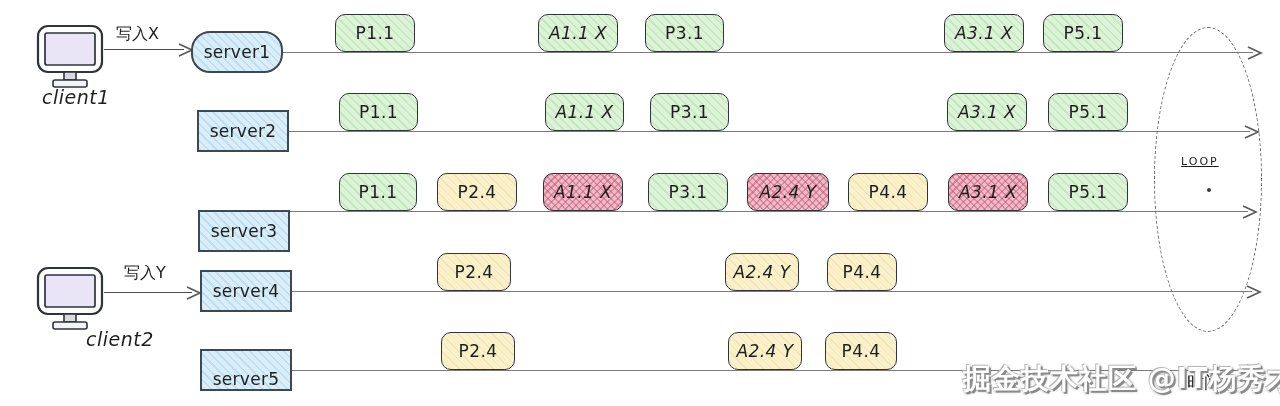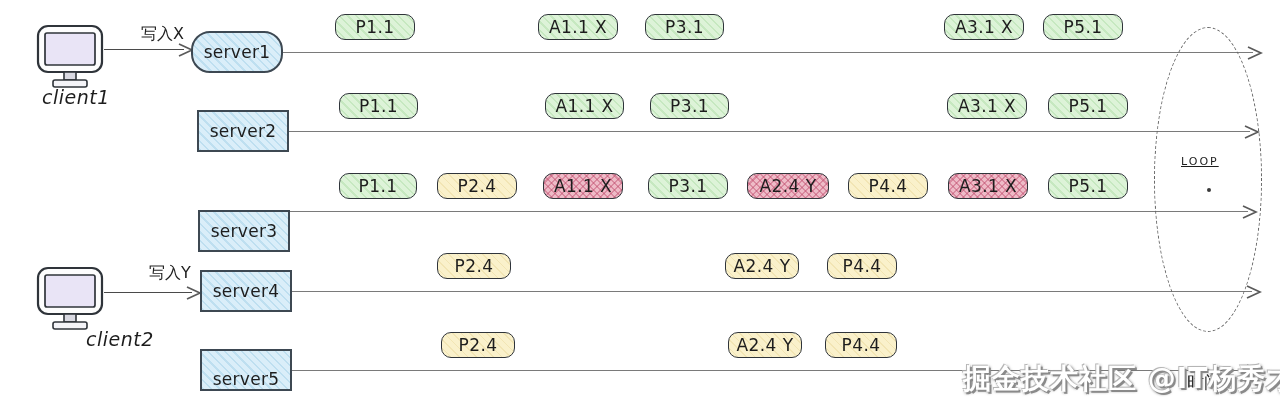--- a/index.html
+++ b/index.html
@@ -13,35 +13,35 @@
     border:2px solid #3d4852;
     background:repeating-linear-gradient(45deg,#bedff0 0 1.5px,#daeef9 1.5px 6px);
     display:flex;align-items:center;justify-content:center;
     font-size:17px;letter-spacing:.3px;
   }
   
   .timeline{position:absolute;height:0;border-top:1.7px solid #7a7a7a;}
   .arrowhead{position:absolute;width:16px;height:14px;}
   
   .ev{
-    position:absolute;height:26px;box-sizing:border-box;border:1.8px solid #2f343a;border-radius:10px;
+    position:absolute;height:38px;box-sizing:border-box;border:1.8px solid #2f343a;border-radius:10px;
     display:flex;align-items:center;justify-content:center;font-size:17px;letter-spacing:.4px;
     z-index:2;
   }
   .ev.green{background:repeating-linear-gradient(45deg,#c6e8c0 0 1.5px,#ddf3d8 1.5px 6px);}
   .ev.yellow{background:repeating-linear-gradient(45deg,#f2e5b4 0 1px,#faf1cb 1px 6px);}
   .ev.red{
     background-color:#eebbc7;
     background-image:repeating-linear-gradient(45deg,rgba(190,70,105,.42) 0 1.5px,transparent 1.5px 5px),
                      repeating-linear-gradient(-45deg,rgba(190,70,105,.42) 0 1.5px,transparent 1.5px 5px);
   }
-  .ev.italic{}
+  .ev.italic{font-style:italic;}
   
   .client-label{position:absolute;font-size:19px;letter-spacing:.5px;font-style:italic;}
-  .write-label{position:absolute;font-size:16px;margin-left:25px;}
+  .write-label{position:absolute;font-size:16px;}
   .client-arrow{position:absolute;height:0;border-top:1.6px solid #4a4a4a;}
   
   .loop-ellipse{
     position:absolute;left:1154px;top:27px;width:108px;height:305px;
     border:1.7px dashed #646464;border-radius:50%;box-sizing:border-box;z-index:1;
   }
   .loop-label{position:absolute;left:1181px;top:155px;font-size:11px;letter-spacing:2px;z-index:2;text-decoration:underline;}
   .loop-dot{position:absolute;left:1207px;top:188px;width:4px;height:4px;border-radius:50%;background:#3a3a3a;z-index:2;}
   
   .time-label{position:absolute;left:1187px;top:371px;font-size:17px;color:#2b2b2b;z-index:3;}

